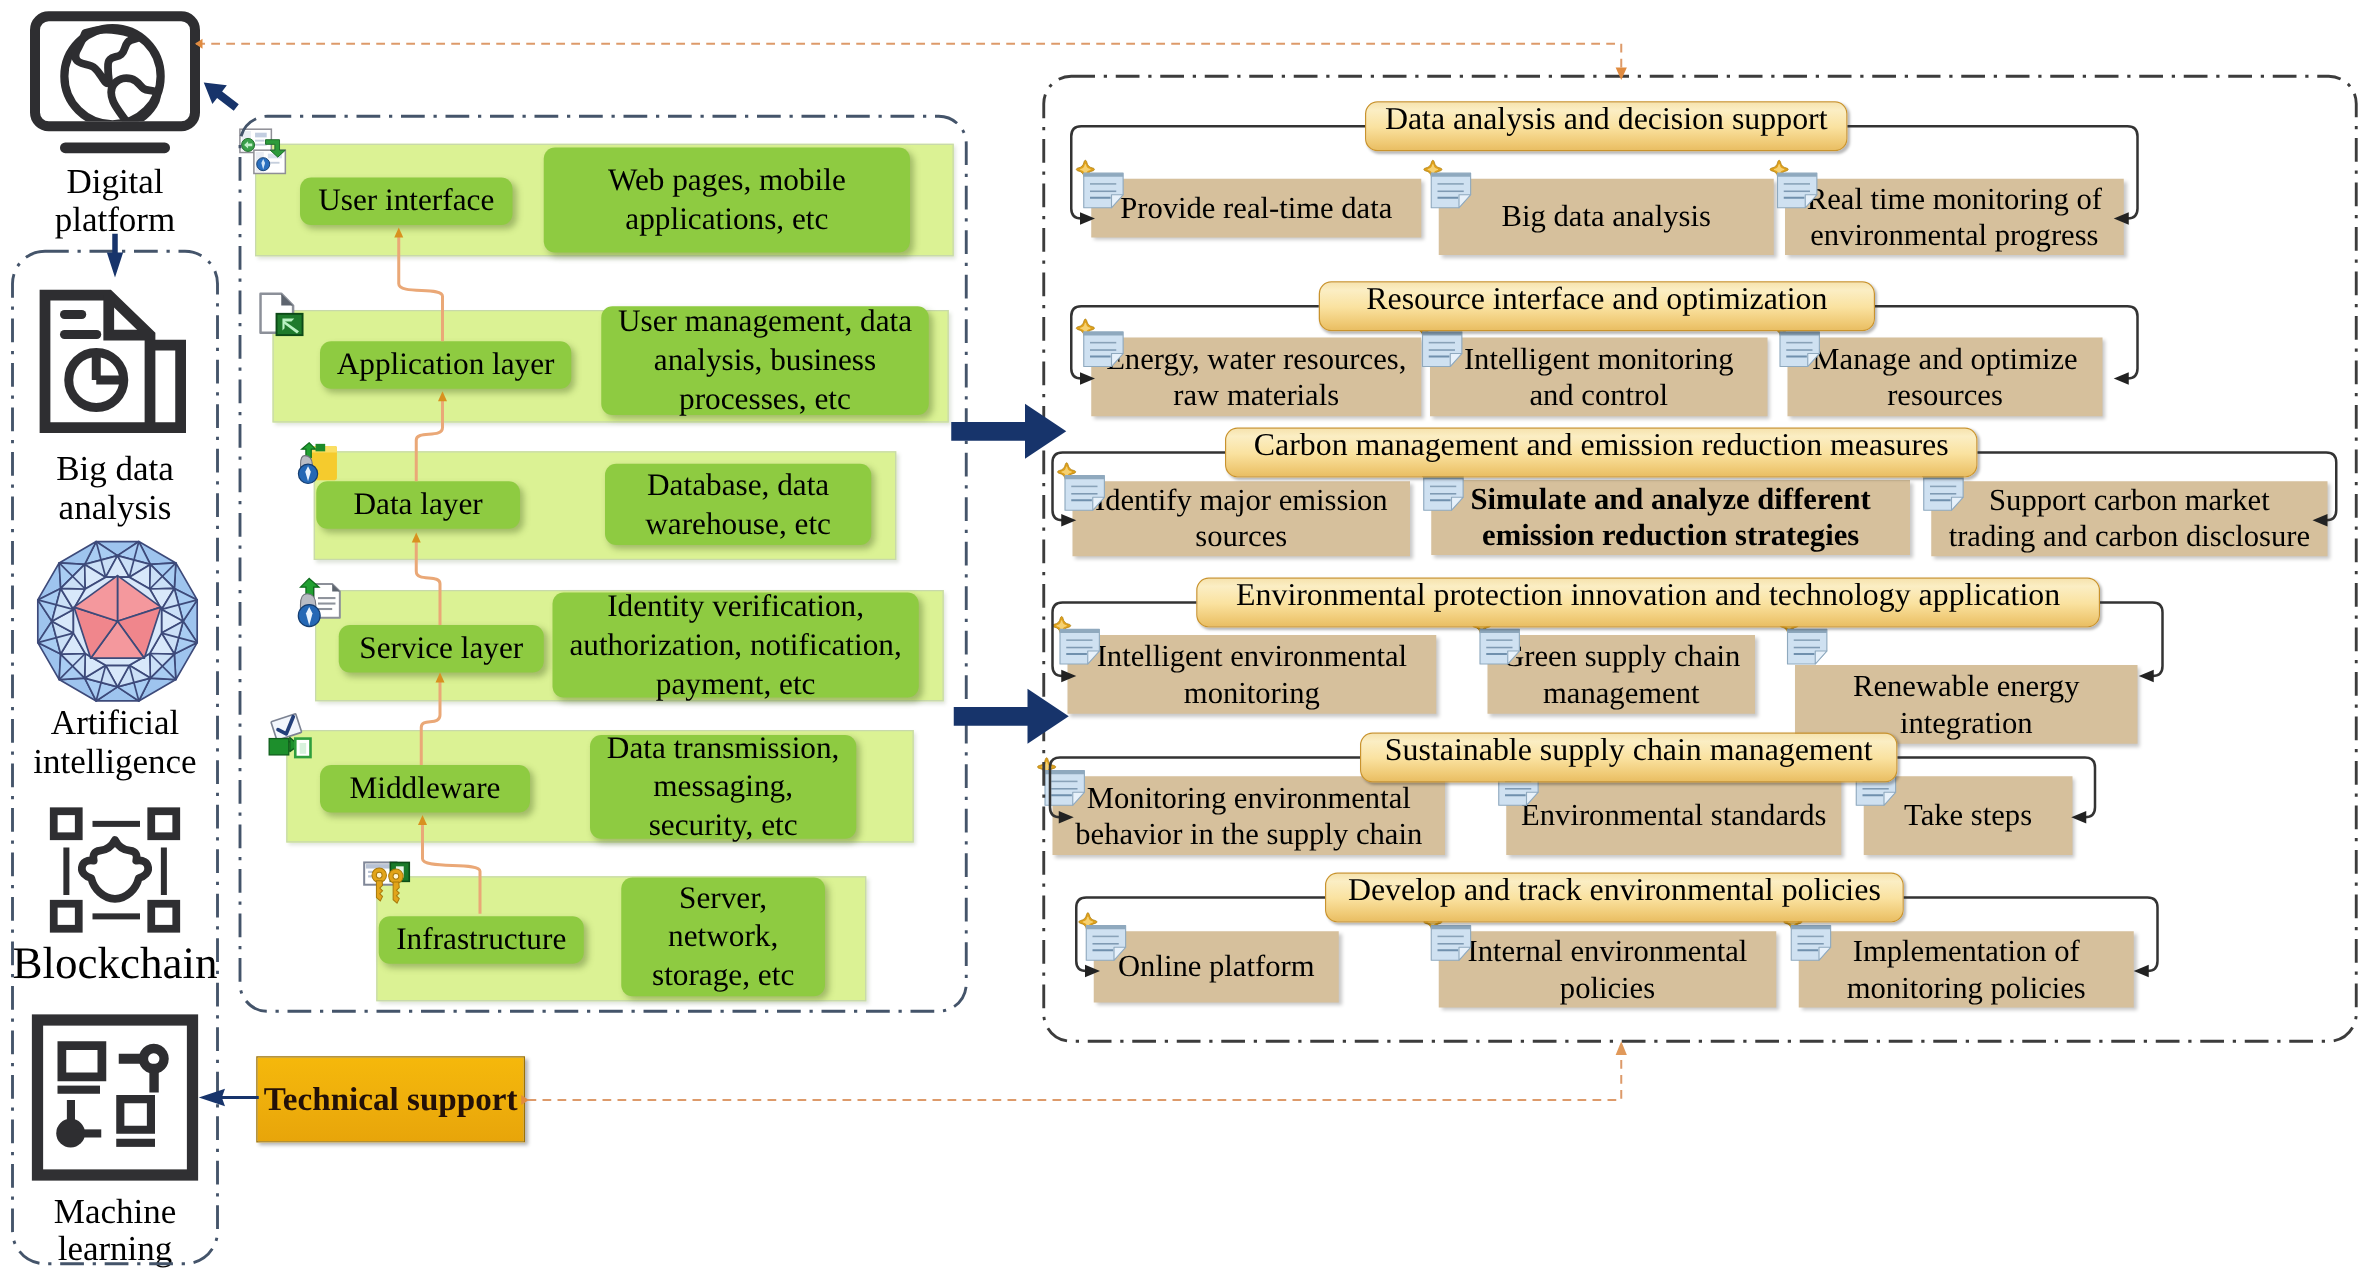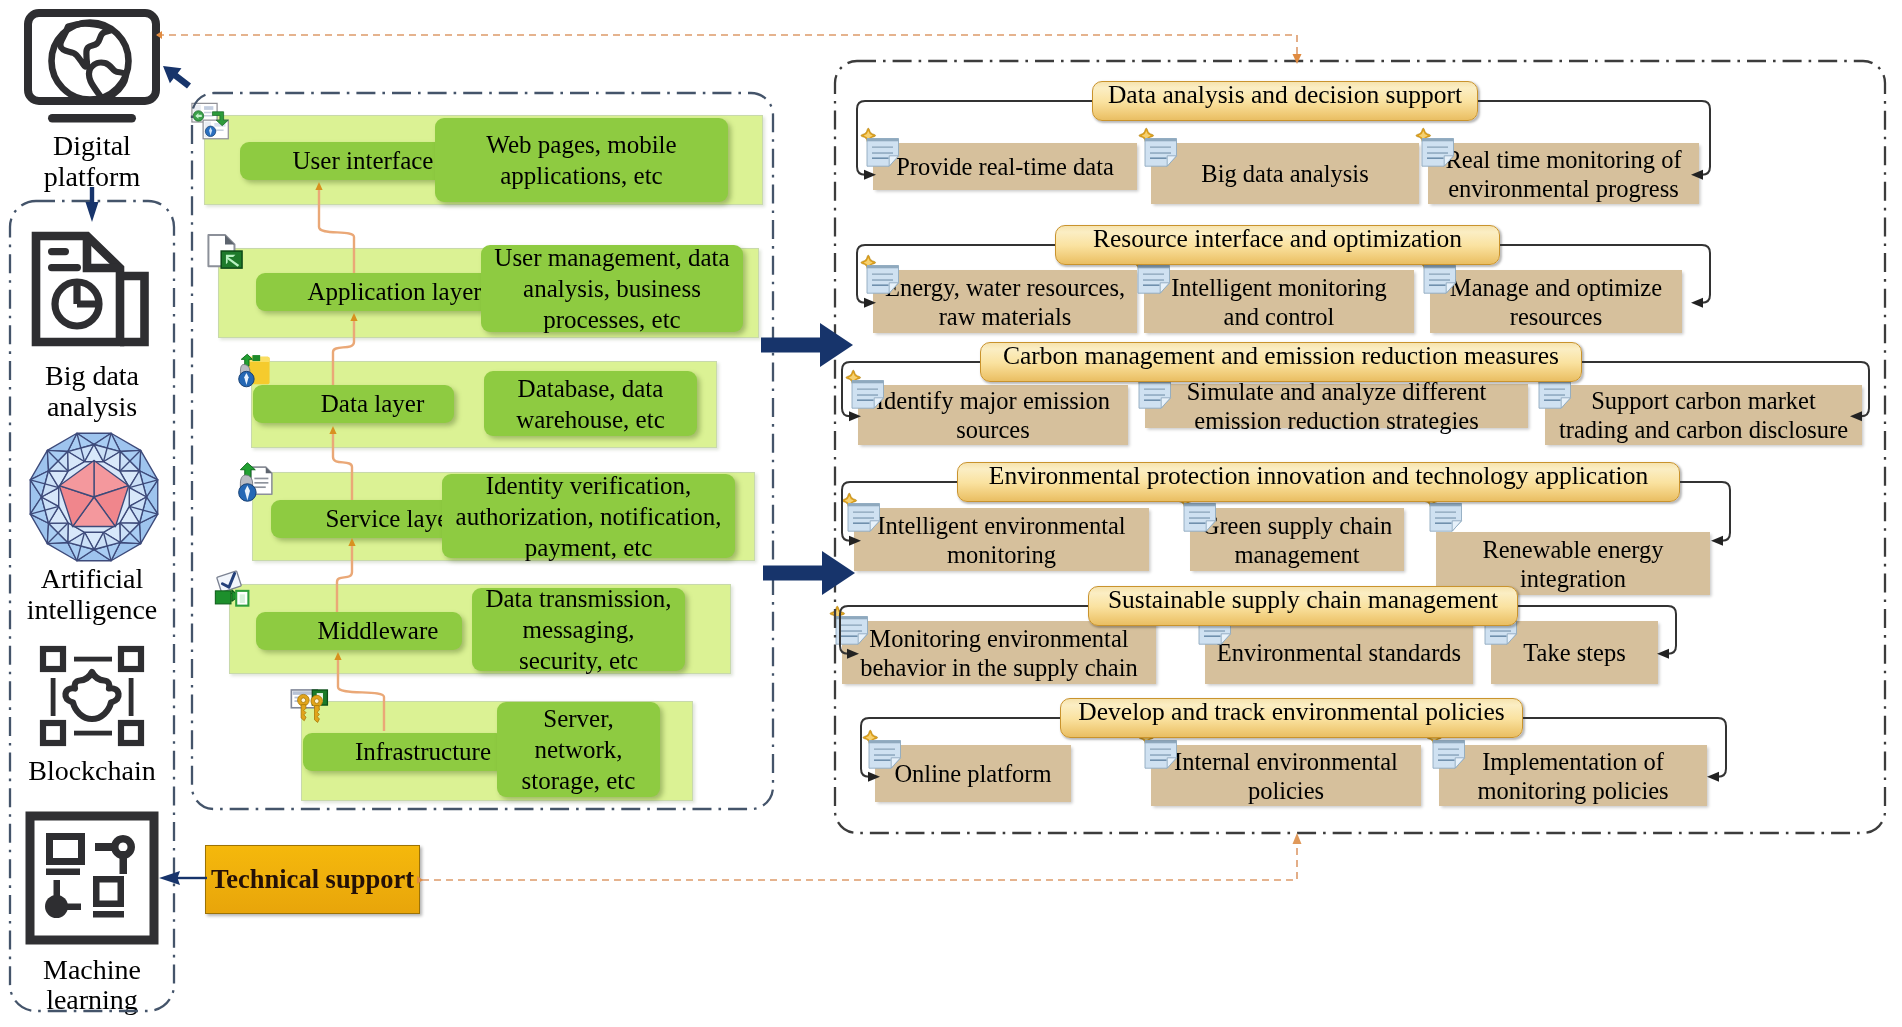--- a/index.html
+++ b/index.html
@@ -16,21 +16,21 @@
 
   
   #midpanel{left:191px;top:92px;width:583px;height:718px;}
 
   
   .band{position:absolute;background:#dbf294;border:1px solid #c8d9ab;
         box-shadow:2px 2px 3px rgba(110,130,90,.22);}
   .chip{position:absolute;background:#8ecb41;border-radius:9px;
         box-shadow:3px 3px 5px rgba(80,110,40,.42);
         display:flex;align-items:center;justify-content:center;
-        font-size:25px;line-height:26px;text-align:center;white-space:nowrap;padding-left:38px;}
+        font-size:25px;line-height:26px;text-align:center;white-space:nowrap;}
   .desc{position:absolute;background:#8ecb41;border-radius:9px;
         box-shadow:3px 3px 5px rgba(80,110,40,.42);
         display:flex;align-items:center;justify-content:center;
         font-size:25px;line-height:31px;text-align:center;white-space:pre-line;}
 
   
   #rightpanel{left:837px;top:60px;width:1051px;height:776px;}
 
   .gtitle{position:absolute;
           background:linear-gradient(180deg,#f6e3ae 0%,#fbeec4 16%,#fae2a0 52%,#efc974 86%,#e9be63 100%);
@@ -217,21 +217,21 @@
     <rect x="83" y="79" width="20" height="20"></rect>
   </g>
   <g fill="#2e2e31">
     <rect x="36" y="12.7" width="38" height="4.8"></rect>
     <rect x="36" y="86.7" width="38" height="4.8"></rect>
     <rect x="12.7" y="34" width="4.8" height="38"></rect>
     <rect x="90.7" y="34" width="4.8" height="38"></rect>
   </g>
   <path d="M54 28 C57 34 61 36 66 36.5 C71 37 72 40.5 71 44.5 C76.5 43.5 80 46 80.5 50 C81 54 78 57 73 58.5 C71 67 63.5 75 54 75 C44.5 75 37 67 35 58.5 C30 57 27 54 27.5 50 C28 46 31.5 43.5 37 44.5 C36 40.5 37 37 42 36.5 C47 36 51 34 54 28 Z" fill="none" stroke="#2e2e31" stroke-width="6.2" stroke-linejoin="round"></path>
 </svg>
-<div class="railcap" style="left:0px;top:755px;width:184px;font-size:28px;line-height:31px;"><span>Blockchain</span></div>
+<div class="railcap" style="left:0px;top:755px;width:184px;font-size:36px;line-height:31px;"><span>Blockchain</span></div>
 
 <svg class="abs" style="left:25px;top:811px;width:134px;height:134px;" viewBox="0 0 134 134">
   <rect x="5" y="5" width="124" height="124" fill="none" stroke="#303033" stroke-width="9"></rect>
   <g fill="#2e2e31">
     <path d="M21 22 H60 V54 H21 Z M28 29 H53 V47 H28 Z" fill-rule="evenodd"></path>
     <rect x="21" y="57.5" width="34" height="6.5"></rect>
     <rect x="70" y="32" width="23" height="8"></rect>
     <path d="M98 24 A12 12 0 1 1 97.99 24 Z M98 31.5 A4.5 4.5 0 1 0 98.01 31.5 Z" fill-rule="evenodd"></path>
     <rect x="94.5" y="40" width="7.5" height="23"></rect>
     <path d="M68 65 H99 V96 H68 Z M74.5 71.5 H92.5 V89.5 H74.5 Z" fill-rule="evenodd"></path>
@@ -484,21 +484,21 @@
   </g>
   <g>
     <path d="M7.0 9.5 H38.5 V26.8 L29.2 37.2 H7.0 Z" fill="#cfe1f1" stroke="#8fa9be" stroke-width="0.9" stroke-linejoin="round"></path>
     <path d="M7.0 9.5 H38.5 V12.3 H7.0 Z" fill="#8fa9be"></path>
     <path d="M29.2 37.2 V26.8 H38.5 Z" fill="#e7f1fa" stroke="#8fa9be" stroke-width="0.9" stroke-linejoin="round"></path>
     <rect x="12.0" y="17.5" width="21.0" height="1.25" fill="#89a2b8"></rect>
     <rect x="12.0" y="23.4" width="21.0" height="1.25" fill="#7f9ab3"></rect>
     <rect x="12.0" y="28.4" width="16.5" height="1.6" fill="#7090ad"></rect>
   </g>
     </svg>
-    <div class="gitem" style="left:1145px;top:384px;width:383px;height:44px;"><span>Simulate and analyze different
+    <div class="gitem" style="left:1145px;top:384px;width:383px;height:60px;font-weight:bold;"><span>Simulate and analyze different
 emission reduction strategies</span></div>
     <svg class="abs" style="left:1132px;top:371px;width:42px;height:42px;z-index:15;" viewBox="0 0 42 42">
   <g>
     <path d="M9.4 0.6 C10.0 3.4 11.3 4.8 14.2 5.4 C16.0 5.8 16.0 7.3 14.2 7.7 C11.3 8.3 10.0 9.7 9.4 12.5 C9.0 14.3 7.6 14.3 7.2 12.5 C6.6 9.7 5.3 8.3 2.4 7.7 C0.6 7.3 0.6 5.8 2.4 5.4 C5.3 4.8 6.6 3.4 7.2 0.6 C7.6 -1.2 9.0 -1.2 9.4 0.6 Z" fill="#e0a11b" stroke="#a87c12" stroke-width="0.55" stroke-linejoin="round"></path>
     <path d="M8.9 3.0 C9.3 4.7 10.0 5.5 11.7 5.9 C12.8 6.2 12.8 6.9 11.7 7.2 C10.0 7.6 9.3 8.4 8.9 10.1 C8.7 11.2 8.0 11.2 7.7 10.1 C7.3 8.4 6.6 7.6 4.9 7.2 C3.8 6.9 3.8 6.2 4.9 5.9 C6.6 5.5 7.3 4.7 7.7 3.0 C8.0 1.9 8.7 1.9 8.9 3.0 Z" fill="#f6d171"></path>
   </g>
   <g>
     <path d="M7.0 9.5 H38.5 V26.8 L29.2 37.2 H7.0 Z" fill="#cfe1f1" stroke="#8fa9be" stroke-width="0.9" stroke-linejoin="round"></path>
     <path d="M7.0 9.5 H38.5 V12.3 H7.0 Z" fill="#8fa9be"></path>
     <path d="M29.2 37.2 V26.8 H38.5 Z" fill="#e7f1fa" stroke="#8fa9be" stroke-width="0.9" stroke-linejoin="round"></path>

